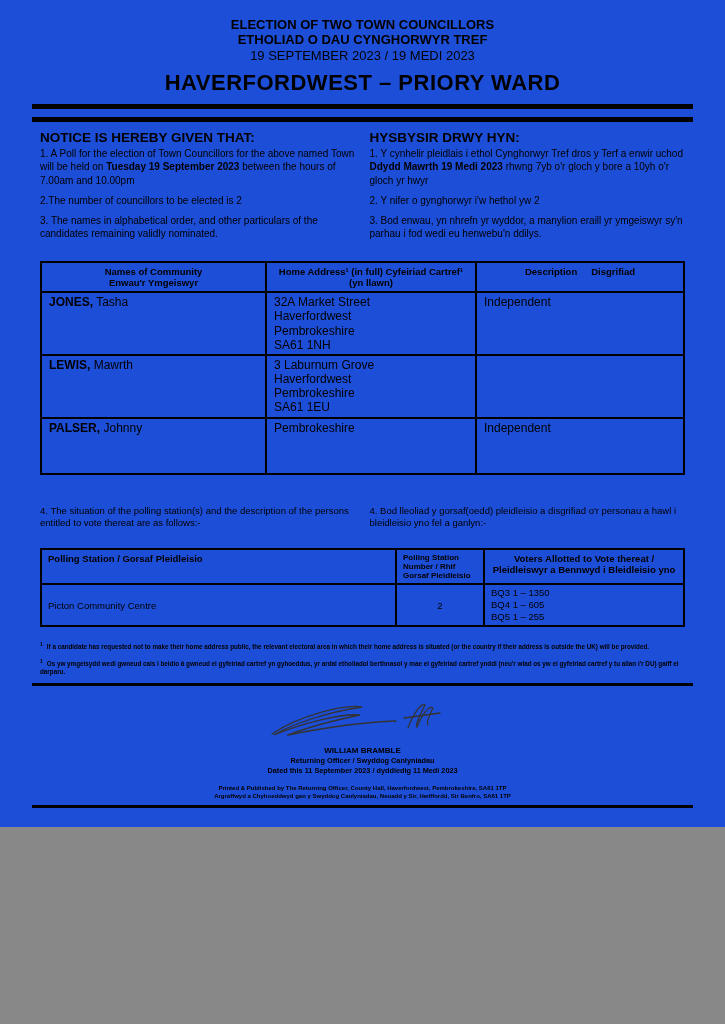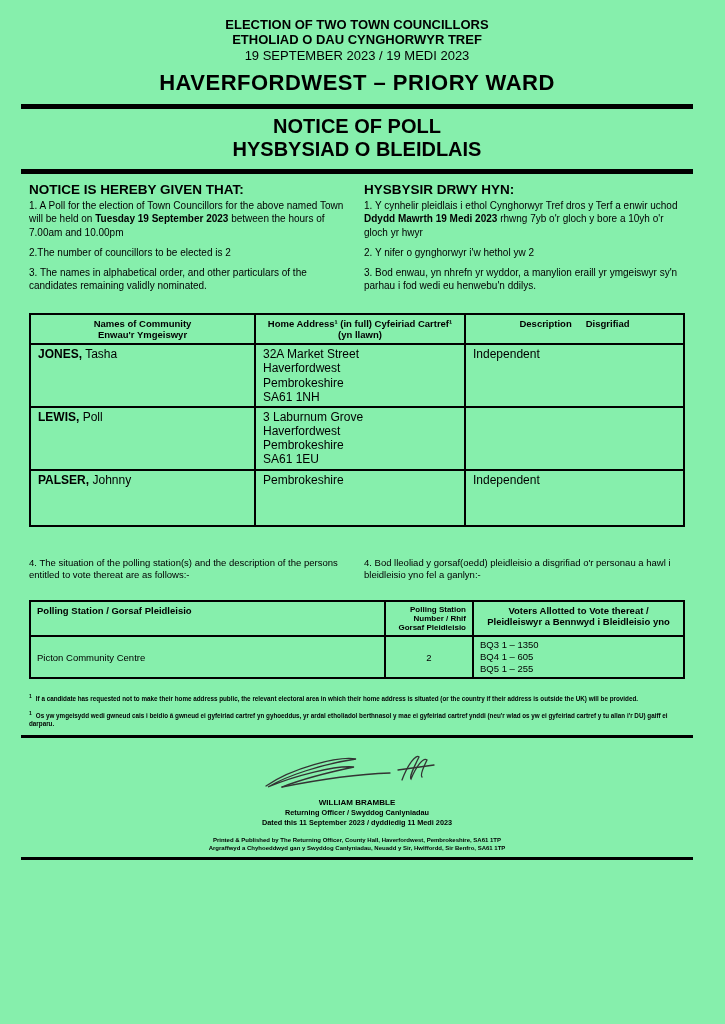--- a/index.html
+++ b/index.html
@@ -1,21 +1,21 @@
 <!DOCTYPE html>
 <html><head>
 <meta charset="utf-8">
 <style>
   * { margin:0; padding:0; box-sizing:border-box; }
   html,body { background:#888; }
   body { display:flex; justify-content:center; }
   .page {
-    position:relative; width:725px; height:1024px; background:#86efac;
+    position:relative; width:725px; height:827px; background:#1d4ed8;
     font-family:"Liberation Sans", sans-serif; color:#000;
-    padding:18px 40px 0 29px; overflow:hidden;
+    padding:18px 40px 0 40px; overflow:hidden;
   }
   .bold { font-weight:bold; }
 
   
   .doc-header { text-align:center; }
   .h-small { font-size:13px; font-weight:bold; line-height:1.15; }
   .h-date  { font-size:13px; font-weight:normal; line-height:1.15; margin-top:1px; }
   .h-ward  { font-size:22px; font-weight:bold; line-height:1.2; margin-top:6px; letter-spacing:.5px; }
 
   .rule-double { margin:8px -8px 0 -8px; border-top:2px solid #000; border-bottom:3px solid #000; height:5px; }
@@ -42,21 +42,21 @@
 
   
   .sec4 { display:flex; gap:14px; margin-top:30px; }
   .sec4 .col p { font-size:9.5px; line-height:1.3; }
 
   
   .poll-table { margin-top:12px; border:2px solid #000; }
   .poll-table th, .poll-table td { border:2px solid #000; }
   .poll-table th { font-weight:bold; padding:3px 6px; vertical-align:top; }
   .th-station { font-size:9.5px; text-align:left; width:355px; }
-  .th-number  { font-size:8px;  text-align:right; width:88px; }
+  .th-number  { font-size:8px;  text-align:left; width:88px; }
   .th-voters  { font-size:9.5px; text-align:center;border-radius:9px; }
   .poll-table td { font-size:9.5px; padding:2px 6px; }
   .td-station { vertical-align:middle; }
   .td-number  { vertical-align:middle; text-align:center; }
   .td-voters  { vertical-align:top; line-height:1.25; }
 
   
   .footnotes { margin-top:14px; }
   .footnote { font-size:6.3px; line-height:1.25; margin-bottom:7px; font-weight:bold; }
   .footnote sup { font-size:5px; margin-right:4px; }
@@ -78,24 +78,20 @@
 
   <header class="doc-header">
     <div class="h-small">ELECTION OF TWO TOWN COUNCILLORS</div>
     <div class="h-small">ETHOLIAD O DAU CYNGHORWYR TREF</div>
     <div class="h-date">19 SEPTEMBER 2023 / 19 MEDI 2023</div>
     <div class="h-ward">HAVERFORDWEST – PRIORY WARD</div>
   </header>
 
   <div class="rule-double"></div>
 
-  <div class="notice-title">
-    <div>NOTICE OF POLL</div>
-    <div>HYSBYSIAD O BLEIDLAIS</div>
-  </div>
 
   <div class="rule-double"></div>
 
   <div class="cols">
     <div class="col">
       <h3>NOTICE IS HEREBY GIVEN THAT:</h3>
       <p><span>1. A Poll for the election of Town Councillors for the above named Town will be held on </span><span class="bold">Tuesday 19 September 2023</span><span> between the hours of 7.00am and 10.00pm</span></p>
       <p>2.The number of councillors to be elected is 2</p>
       <p>3. The names in alphabetical order, and other particulars of the candidates remaining validly nominated.</p>
     </div>
@@ -126,21 +122,21 @@
     <tbody>
       <tr class="cand-row">
         <td><span class="bold">JONES,</span><span> Tasha</span></td>
         <td class="prelines">32A Market Street
 Haverfordwest
 Pembrokeshire
 SA61 1NH</td>
         <td>Independent</td>
       </tr>
       <tr class="cand-row">
-        <td><span class="bold">LEWIS,</span><span> Poll</span></td>
+        <td><span class="bold">LEWIS,</span><span> Mawrth</span></td>
         <td class="prelines">3 Laburnum Grove
 Haverfordwest
 Pembrokeshire
 SA61 1EU</td>
         <td></td>
       </tr>
       <tr class="cand-row">
         <td><span class="bold">PALSER,</span><span> Johnny</span></td>
         <td class="prelines">Pembrokeshire</td>
         <td>Independent</td>

